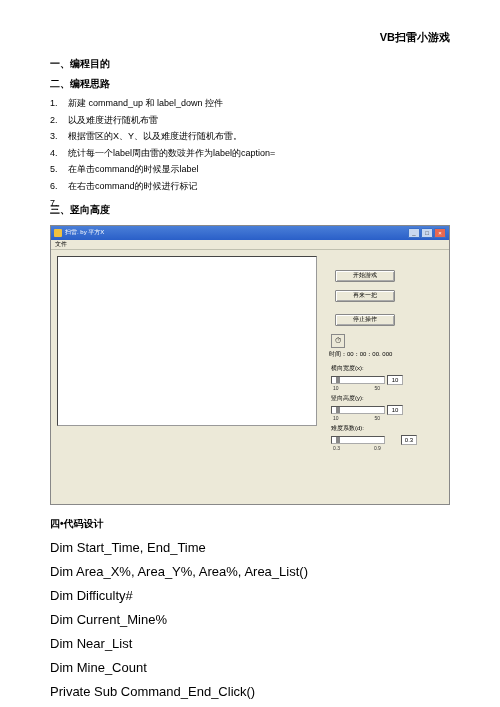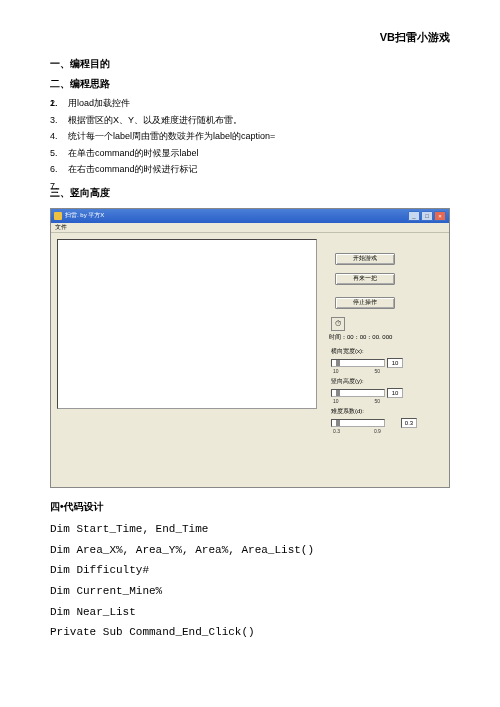--- a/index.html
+++ b/index.html
@@ -160,38 +160,38 @@
   .tick-row {
     display: flex; gap: 6px;
     padding-left: 2px;
     font-size: 5px;
     color: #333;
   }
   .g3 .opt-row .numbox { margin-left: 14px; }
 
   
   .code-block {
-    font-family: Liberation Mono, monospace;
-    font-size: 11px;
+    font-family: Liberation Sans, sans-serif;
+    font-size: 13px;
     line-height: 1.7;
     margin-top: 4px;
   }
   .code-block div { margin: 2px 0; }
 </style>
 </head>
 <body>
 
 <div class="title">VB扫雷小游戏</div>
 
 <div class="section-h">一、编程目的</div>
 <div class="section-h">二、编程思路</div>
 
 <div class="steps">
-  <div class="step"><span class="num">1.</span></div>
-  <div class="step"><span class="num">2.</span><span>用load加载控件</span></div>
+  <div class="step"><span class="num">1.</span><span>新建 command_up 和 label_down 控件</span></div>
+  <div class="step"><span class="num">2.</span><span>以及难度进行随机布雷</span></div>
   <div class="step"><span class="num">3.</span><span>根据雷区的X、Y、以及难度进行随机布雷。</span></div>
   <div class="step"><span class="num">4.</span><span>统计每一个label周由雷的数豉并作为label的caption=</span></div>
   <div class="step"><span class="num">5.</span><span>在单击command的时候显示label</span></div>
   <div class="step"><span class="num">6.</span><span>在右击command的时候进行标记</span></div>
   <div class="step"><span class="num">7.</span></div>
 </div>
 
 <div class="section-h">三、竖向高度</div>
 
 <div class="screenshot">
@@ -258,14 +258,15 @@
 </div>
 
 <div class="section-h">四•代码设计</div>
 
 <div class="code-block">
   <div>Dim Start_Time, End_Time</div>
   <div>Dim Area_X%, Area_Y%, Area%, Area_List()</div>
   <div>Dim Difficulty#</div>
   <div>Dim Current_Mine%</div>
   <div>Dim Near_List</div>
+  <div>Dim Mine_Count</div>
   <div>Private Sub Command_End_Click()</div>
 </div>
 
 </body></html>

